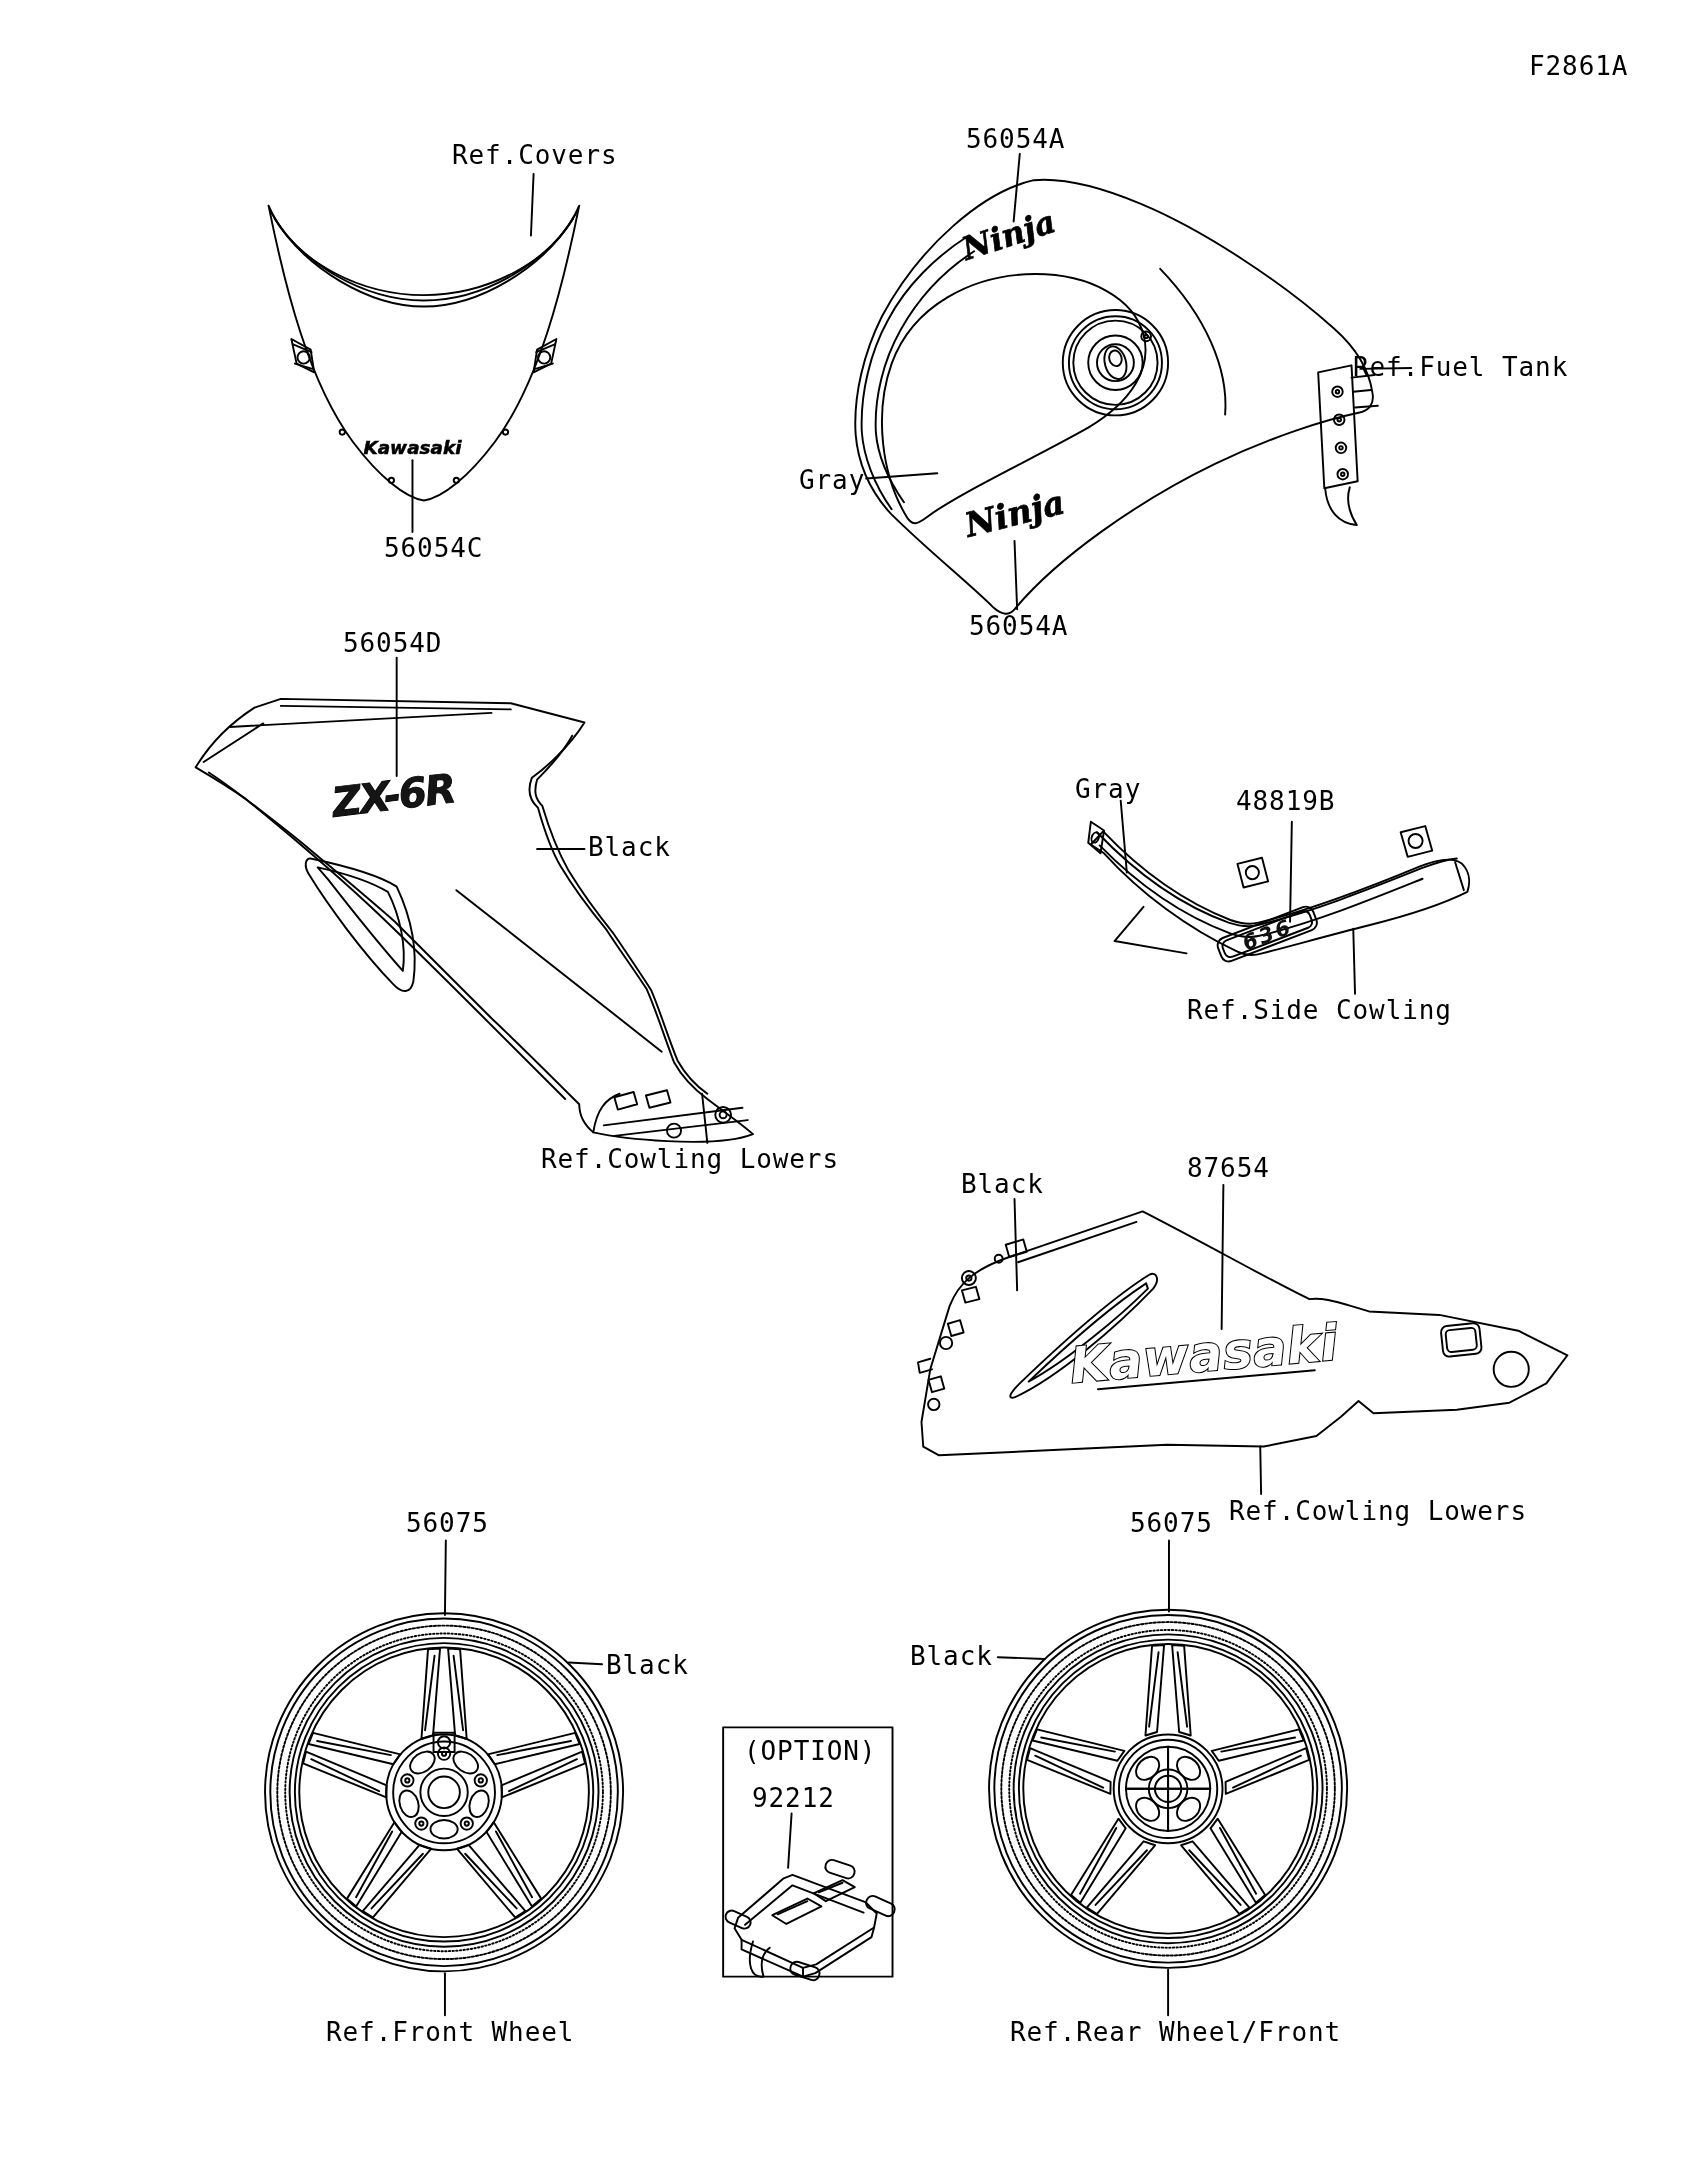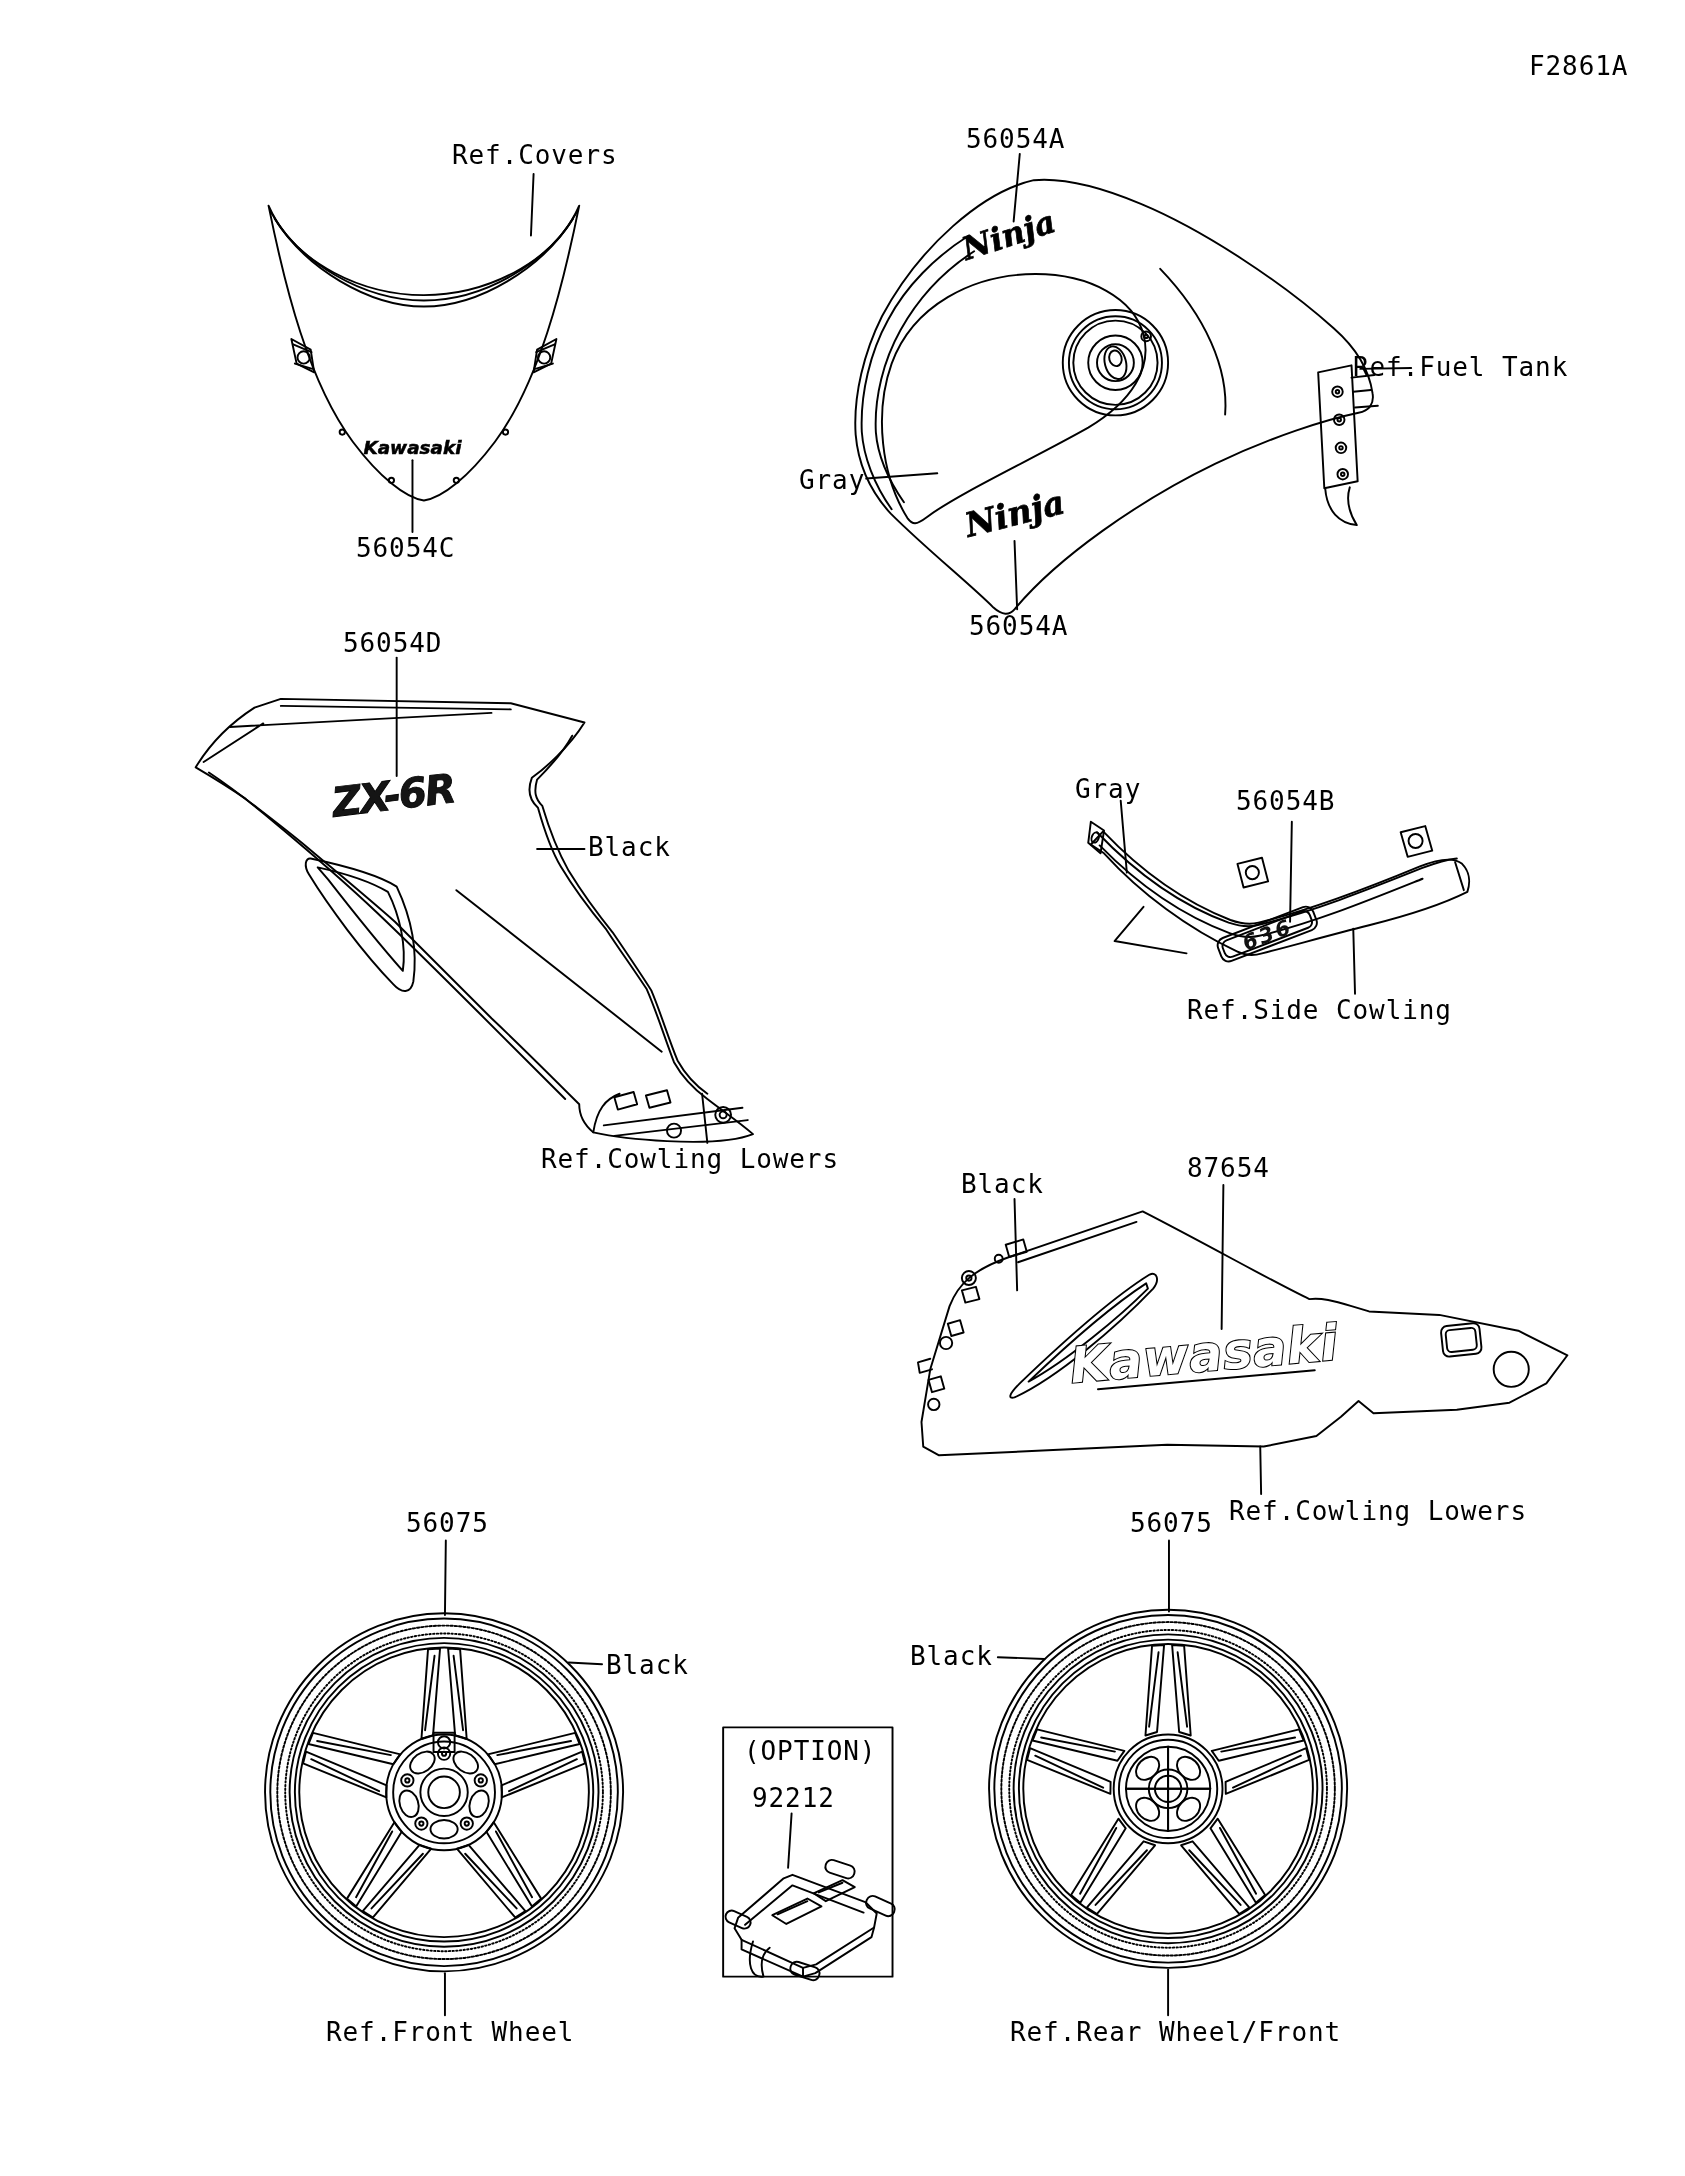--- a/index.html
+++ b/index.html
@@ -284,33 +284,33 @@
         <ellipse cx="1307.6654762208439" cy="2014.6654762208439" rx="15" ry="11" fill="#fff" stroke="#000" stroke-width="1.8" transform="rotate(315 1307.6654762208439 2014.6654762208439)"></ellipse>
         <ellipse cx="1354.3345237791561" cy="2014.6654762208439" rx="15" ry="11" fill="#fff" stroke="#000" stroke-width="1.8" transform="rotate(405 1354.3345237791561 2014.6654762208439)"></ellipse>
         <circle cx="1331" cy="2038" r="22" fill="#fff" stroke="#000" stroke-width="4"></circle>
         <circle cx="1331" cy="2038" r="15" fill="none" stroke="#000" stroke-width="1.5"></circle>
       </g>
 </svg>
 
 <div class="lbl" style="left:1529px;top:53px">F2861A</div>
 
 <div class="lbl" style="left:452px;top:142px">Ref.Covers</div>
-<div class="lbl" style="left:356px;top:535px">56054C</div>
+<div class="lbl" style="left:384px;top:535px">56054C</div>
 
 <div class="lbl" style="left:966px;top:126px">56054A</div>
 <div class="lbl" style="left:1353px;top:354px">Ref.Fuel Tank</div>
 <div class="lbl" style="left:799px;top:467px">Gray</div>
 <div class="lbl" style="left:969px;top:613px">56054A</div>
 
 <div class="lbl" style="left:343px;top:630px">56054D</div>
 <div class="lbl" style="left:588px;top:834px">Black</div>
 <div class="lbl" style="left:541px;top:1146px">Ref.Cowling Lowers</div>
 
 <div class="lbl" style="left:1075px;top:776px">Gray</div>
-<div class="lbl" style="left:1236px;top:788px">56054B</div>
+<div class="lbl" style="left:1236px;top:788px">48819B</div>
 <div class="lbl" style="left:1187px;top:997px">Ref.Side Cowling</div>
 
 <div class="lbl" style="left:961px;top:1171px">Black</div>
 <div class="lbl" style="left:1187px;top:1155px">87654</div>
 <div class="lbl" style="left:1229px;top:1498px">Ref.Cowling Lowers</div>
 
 <div class="lbl" style="left:406px;top:1510px">56075</div>
 <div class="lbl" style="left:606px;top:1652px">Black</div>
 <div class="lbl" style="left:326px;top:2019px">Ref.Front Wheel</div>
 

